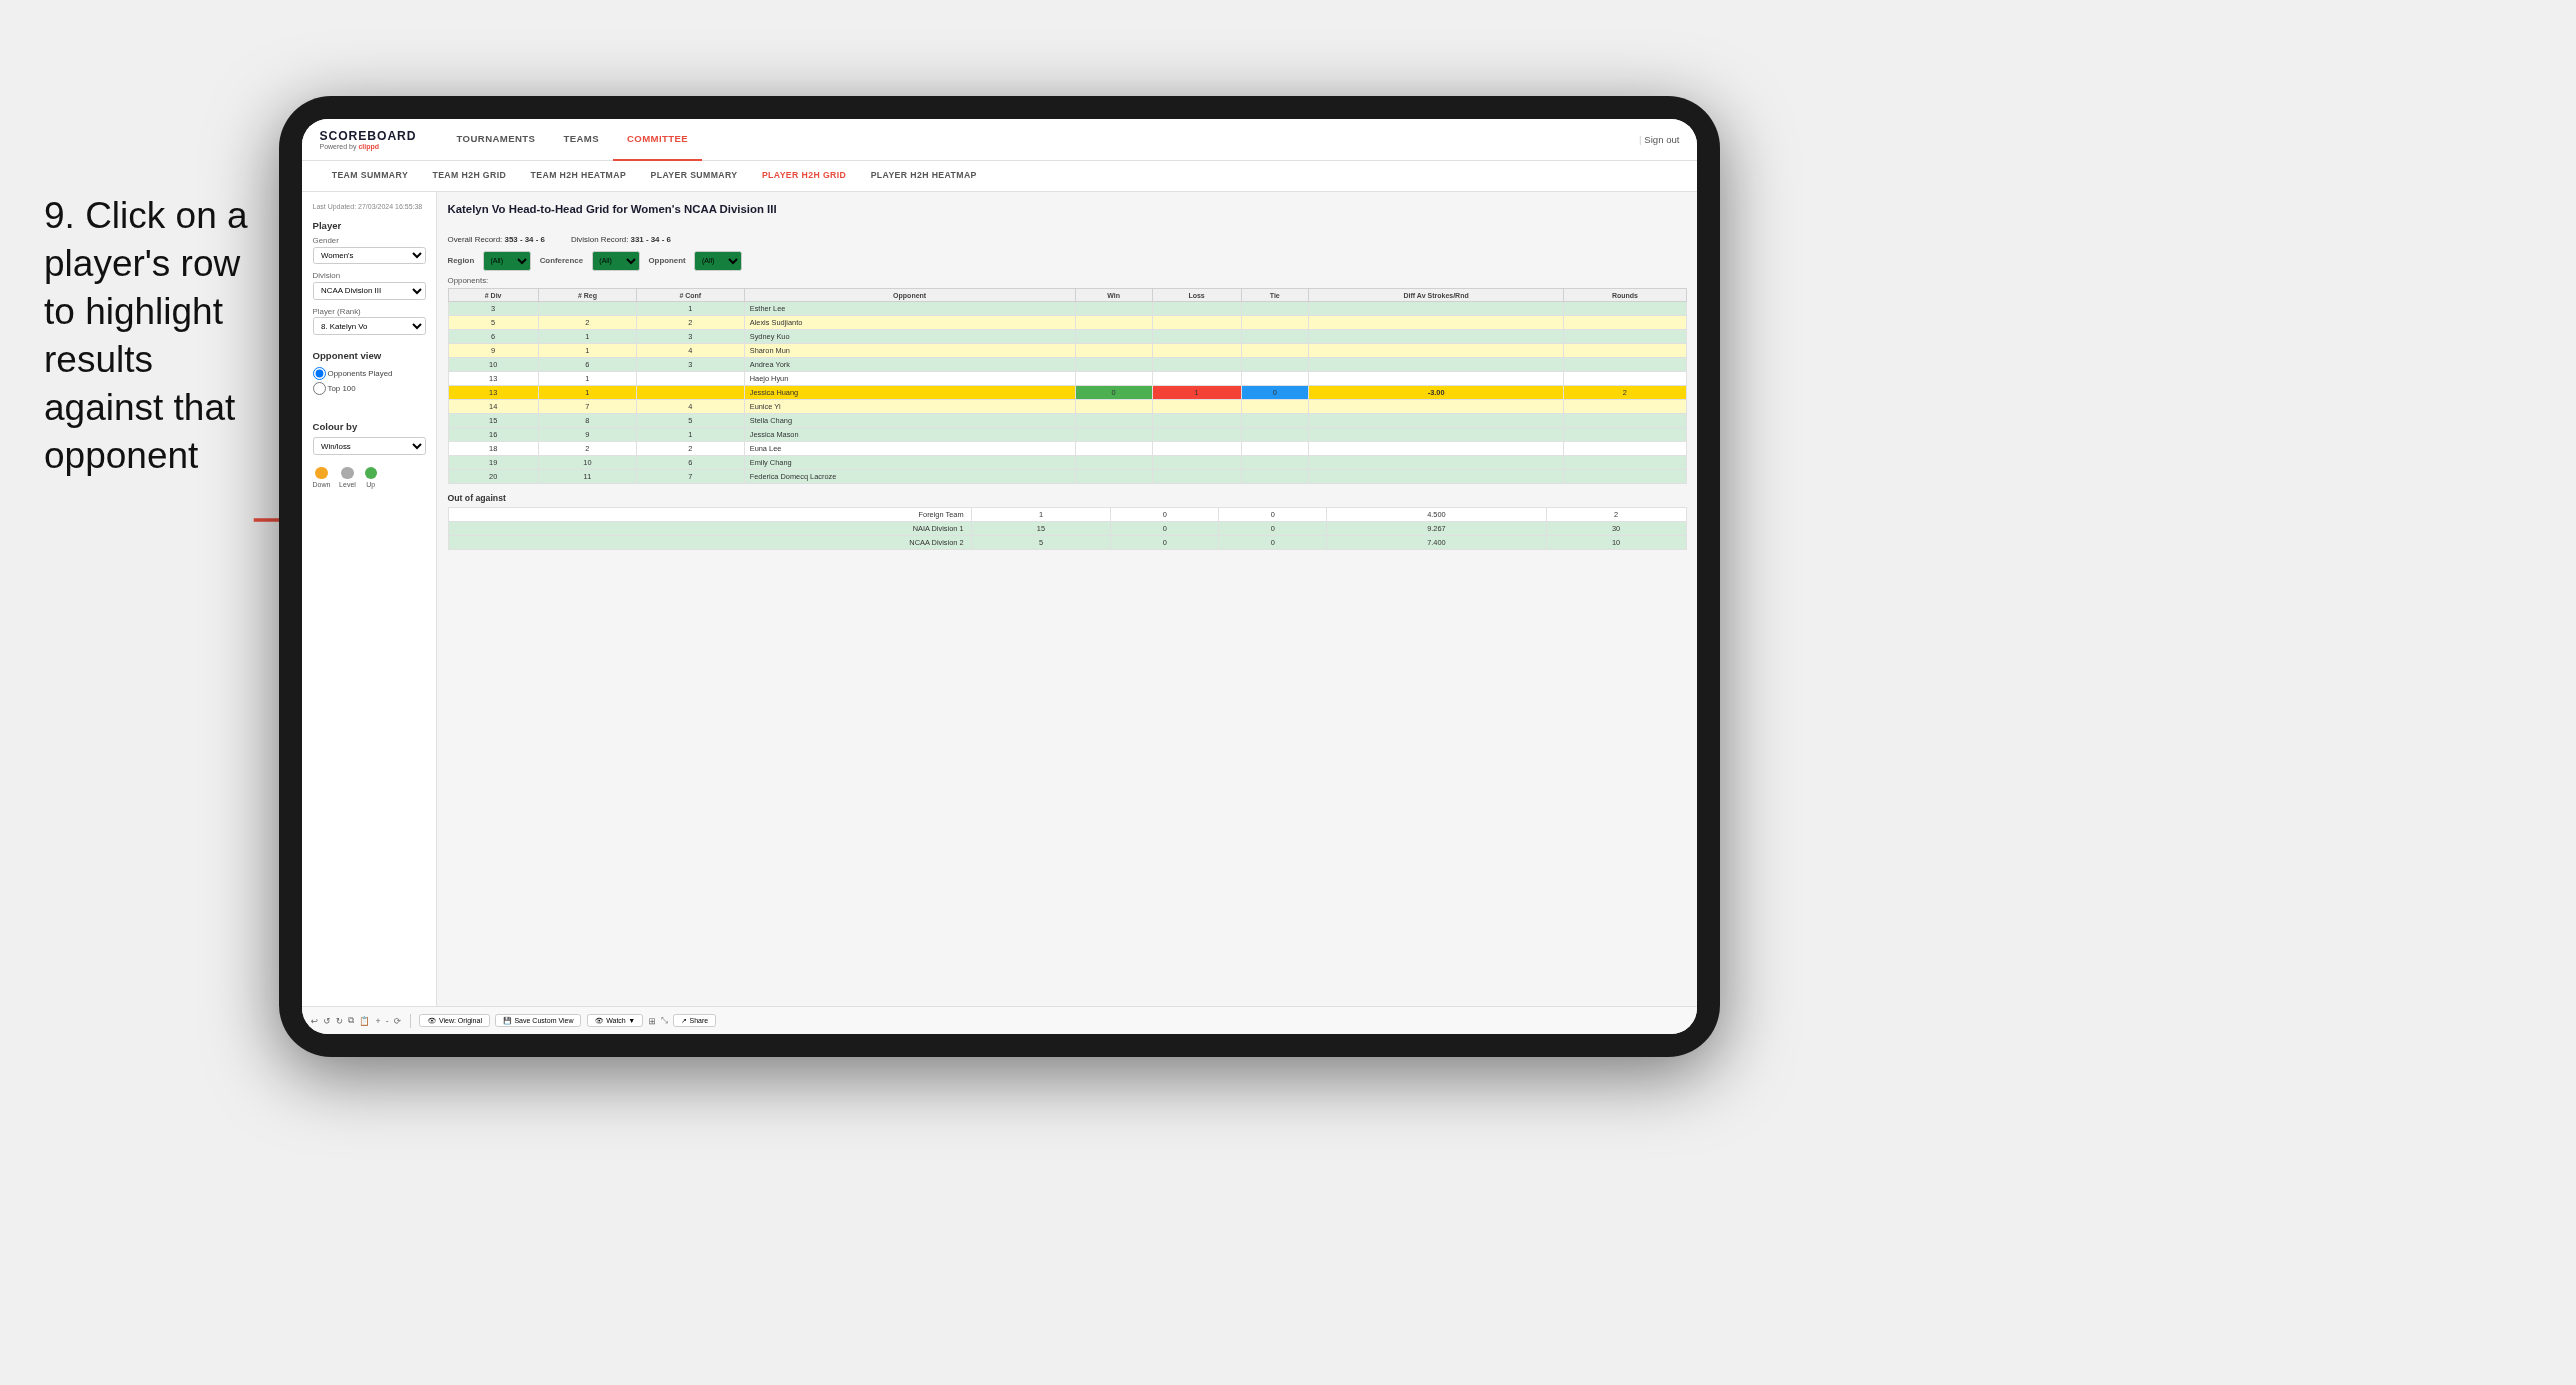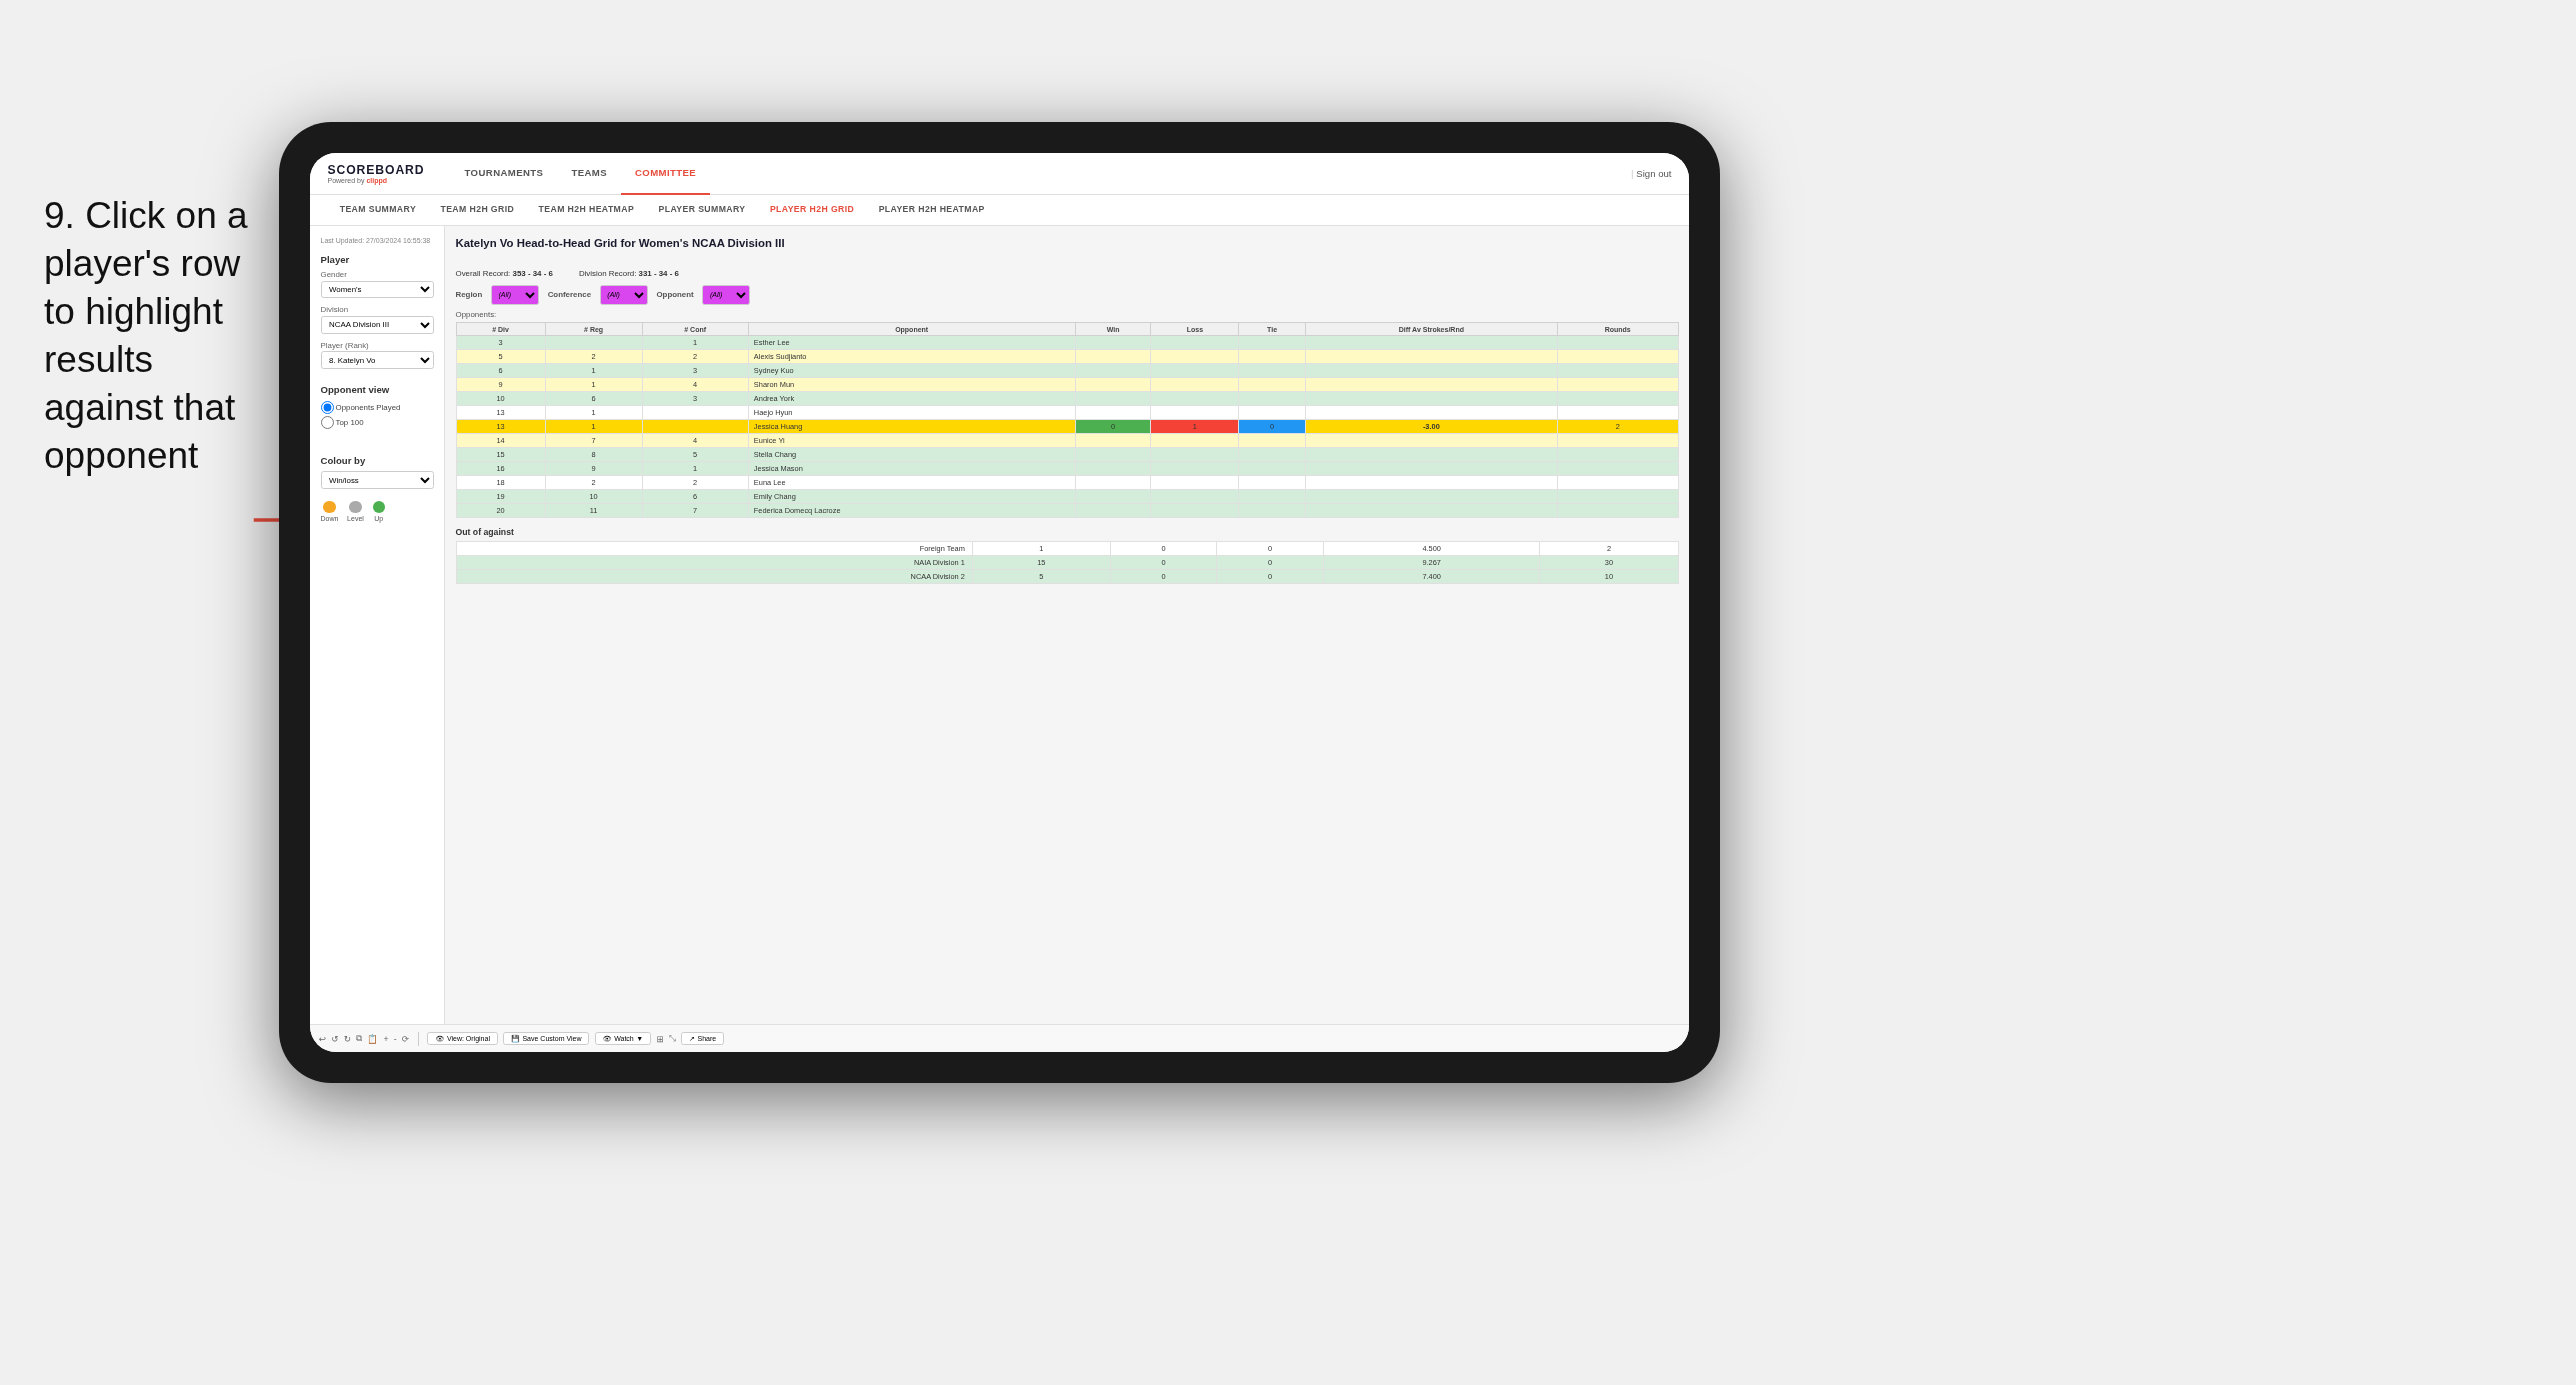--- a/index.html
+++ b/index.html
@@ -21,27 +21,27 @@
       font-size: 37px;
       font-weight: 400;
       line-height: 1.3;
       color: #111;
     }
 
     
     .tablet-shell {
       position: absolute;
       left: 279px;
-      top: 122px;
+      top: 96px;
       width: 1441px;
       height: 961px;
       background: #1a1a1a;
       border-radius: 52px;
       box-shadow: 0 17.5px 70px rgba(0,0,0,0.5);
-      padding: 31px;
+      padding: 23px;
     }
 
     .tablet-screen {
       width: 100%;
       height: 100%;
       background: #fff;
       border-radius: 26px;
       overflow: hidden;
       display: flex;
       flex-direction: column;
@@ -280,23 +280,22 @@
       font-weight: 600;
       color: #555;
     }
 
     .filter-select {
       height: 20px;
       border: 0.9px solid #ccc;
       border-radius: 2.6px;
       font-size: 7px;
       padding: 0 2.6px;
-      background: #d946ef;
+      background: #15803d;
       min-width: 48px;
-      font-style: italic;
     }
 
     
     .data-table {
       width: 100%;
       border-collapse: collapse;
       font-size: 7.4px;
       margin-bottom: 8.7px;
     }
 

